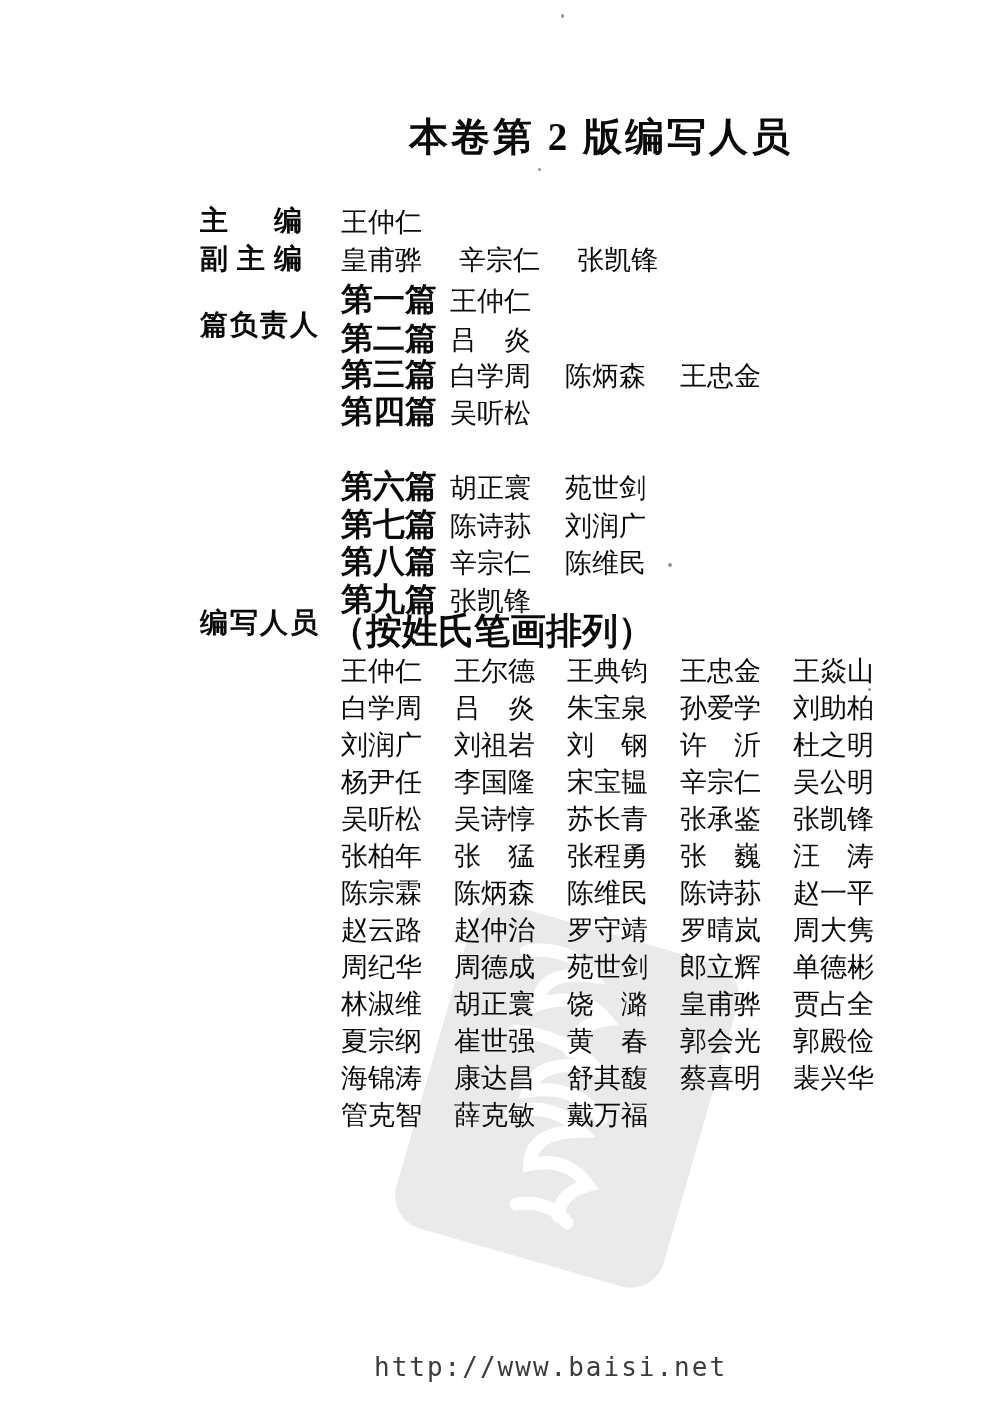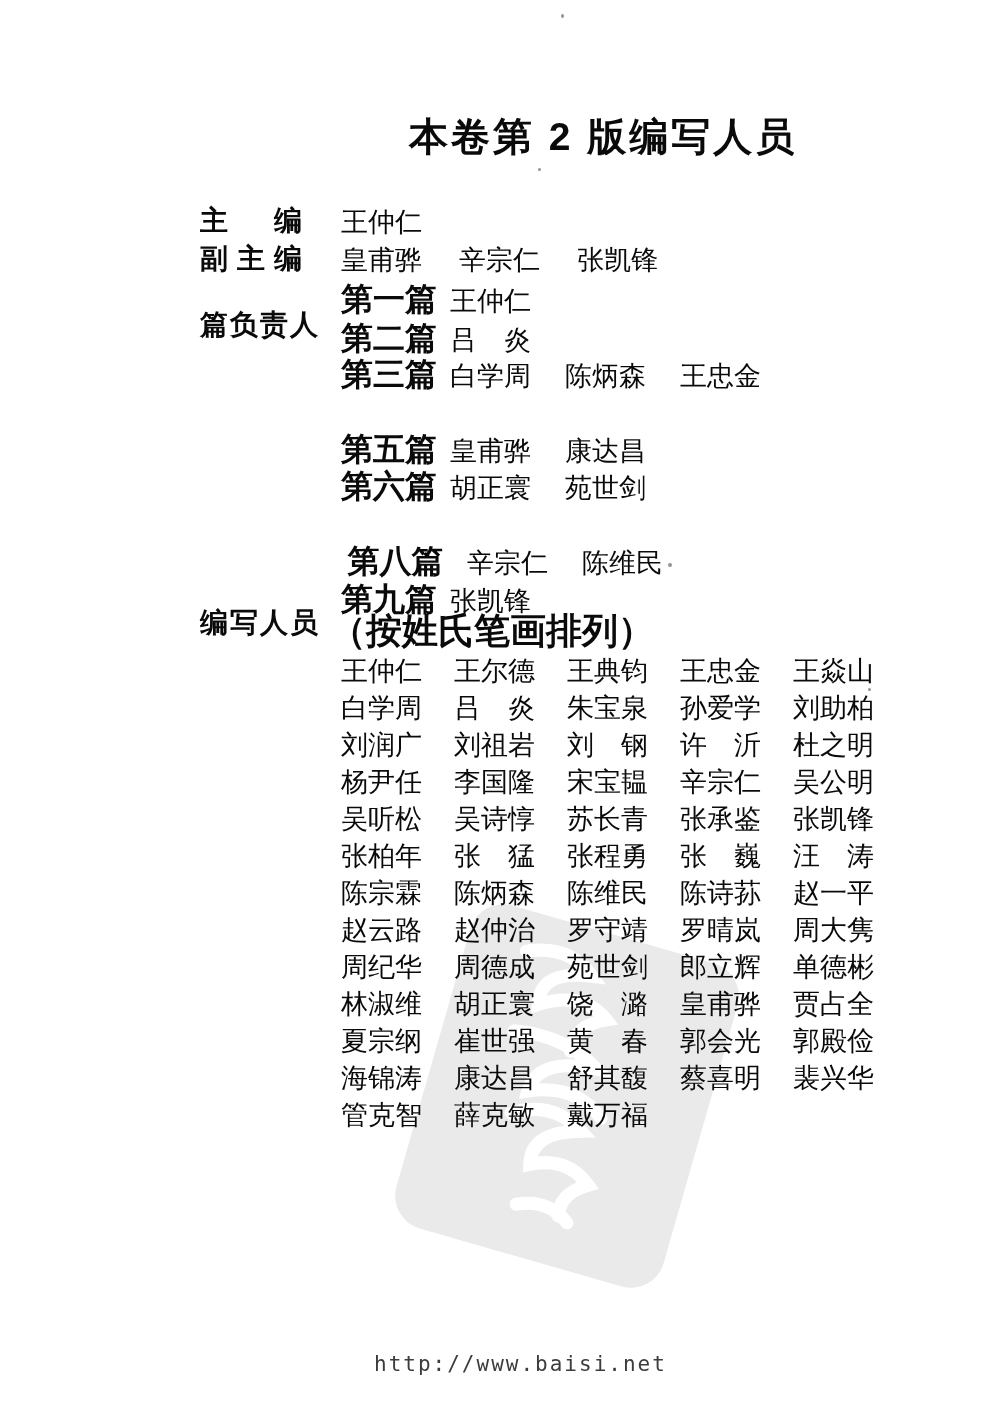--- a/index.html
+++ b/index.html
@@ -8,21 +8,21 @@
     width:992px;height:1403px;
     background:#ffffff;
     overflow:hidden;
     font-family:"DejaVu Serif", serif;
     color:#0a0a0a;
   }
 
   #title{
     position:absolute;left:409px;top:110px;
     font-size:39px;letter-spacing:3px;
-    font-family:Liberation Sans, sans-serif;font-weight:bold;
+    font-family:Liberation Serif, serif;font-weight:bold;
     white-space:nowrap;z-index:2;
   }
 
   .row{position:absolute;z-index:2;white-space:nowrap;line-height:1.15;}
   .label{
     position:absolute;left:200px;z-index:2;
     font-size:28px;line-height:1.15;
     font-family:"Liberation Sans", sans-serif;font-weight:bold;
   }
   .label-flex{display:flex;justify-content:space-between;width:102px;}
@@ -62,21 +62,21 @@
   #watermark{
     position:absolute;left:428px;top:928px;z-index:0;
     width:278px;height:336px;
     background:#eaeaea;border-radius:34px;
     transform:rotate(16deg);
   }
   #watermark svg{position:absolute;left:0;top:0;}
 
   #footer-url{
     position:absolute;left:374px;top:1352px;z-index:2;
-    font-size:21px;letter-spacing:2px;color:#3c3c3c;
+    font-size:26px;letter-spacing:2px;color:#3c3c3c;
     font-family:"DejaVu Sans Mono", monospace;
     white-space:nowrap;
   }
 
   .speck{position:absolute;background:#6f6f6f;border-radius:50%;opacity:.75;z-index:1;}
 </style>
 </head>
 <body>
 
 <div id="page">
@@ -122,27 +122,30 @@
 
   <div class="row content" style="top:281px;">
     <span class="sec">第一篇</span><span class="cnm">王仲仁</span><span class="cnm"></span><span class="cnm"></span>
   </div>
   <div class="row content" style="top:320px;">
     <span class="sec">第二篇</span><span class="cnm">吕　炎</span><span class="cnm"></span><span class="cnm"></span>
   </div>
   <div class="row content" style="top:356px;">
     <span class="sec">第三篇</span><span class="cnm">白学周</span><span class="cnm">陈炳森</span><span class="cnm">王忠金</span>
   </div>
-  <div class="row content" style="top:431px;">
-    <span class="sec">第五篇</span><span class="cnm">皇甫骅</span><span class="cnm">康达昌</span><span class="cnm"></span>
+  <div class="row content" style="top:393px;">
+    <span class="sec">第四篇</span><span class="cnm">吴听松</span><span class="cnm"></span><span class="cnm"></span>
   </div>
   <div class="row content" style="top:468px;">
     <span class="sec">第六篇</span><span class="cnm">胡正寰</span><span class="cnm">苑世剑</span><span class="cnm"></span>
   </div>
-  <div class="row content" style="top:543px;text-align:center;">
+  <div class="row content" style="top:506px;">
+    <span class="sec">第七篇</span><span class="cnm">陈诗荪</span><span class="cnm">刘润广</span><span class="cnm"></span>
+  </div>
+  <div class="row content" style="top:543px;">
     <span class="sec">第八篇</span><span class="cnm">辛宗仁</span><span class="cnm">陈维民</span><span class="cnm"></span>
   </div>
   <div class="row content" style="top:581px;">
     <span class="sec">第九篇</span><span class="cnm">张凯锋</span><span class="cnm"></span><span class="cnm"></span>
   </div>
 
   <div class="label label-plain" style="top:607px;">编写人员</div>
   <div id="writers-note">（按姓氏笔画排列）</div>
 
   <div id="writers-grid">

